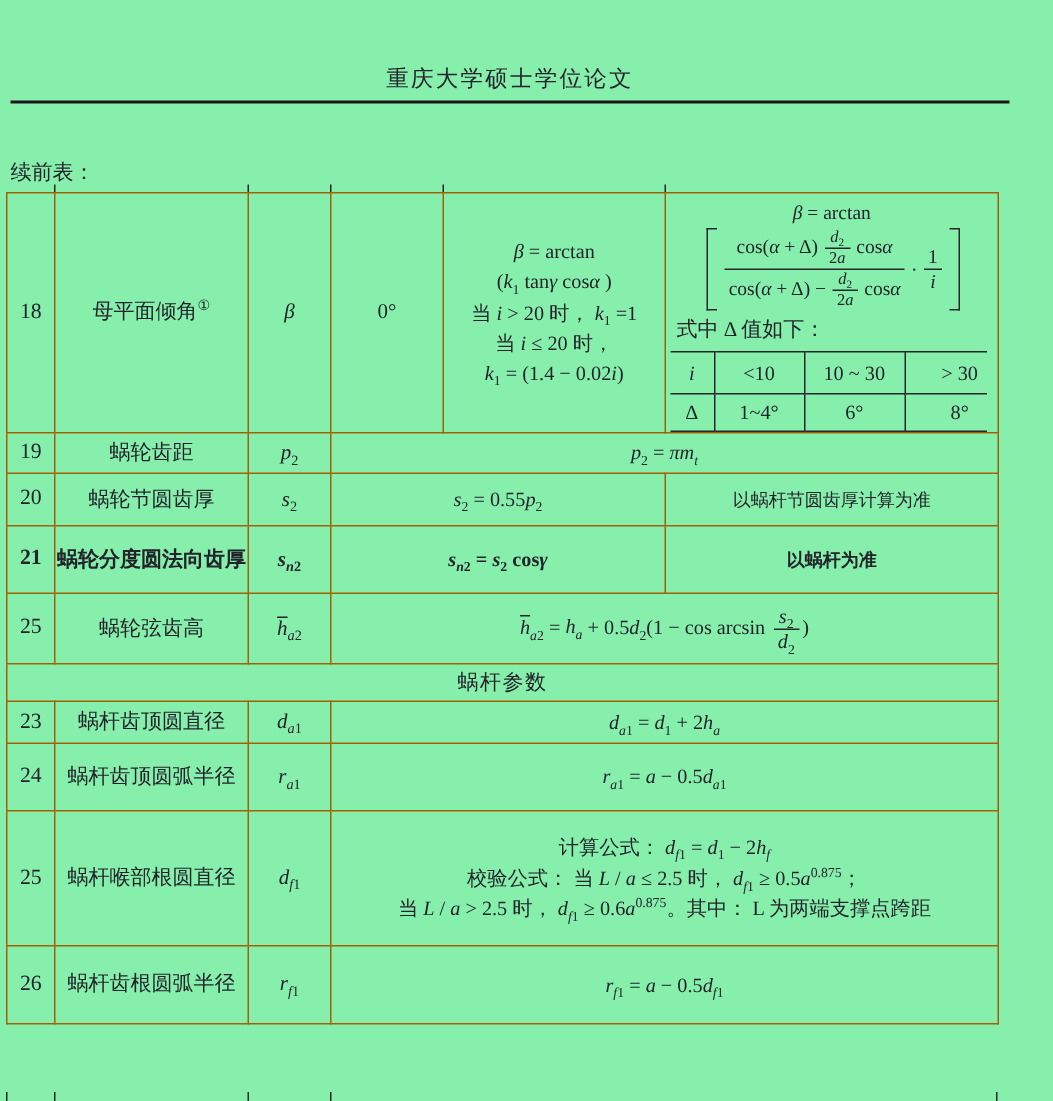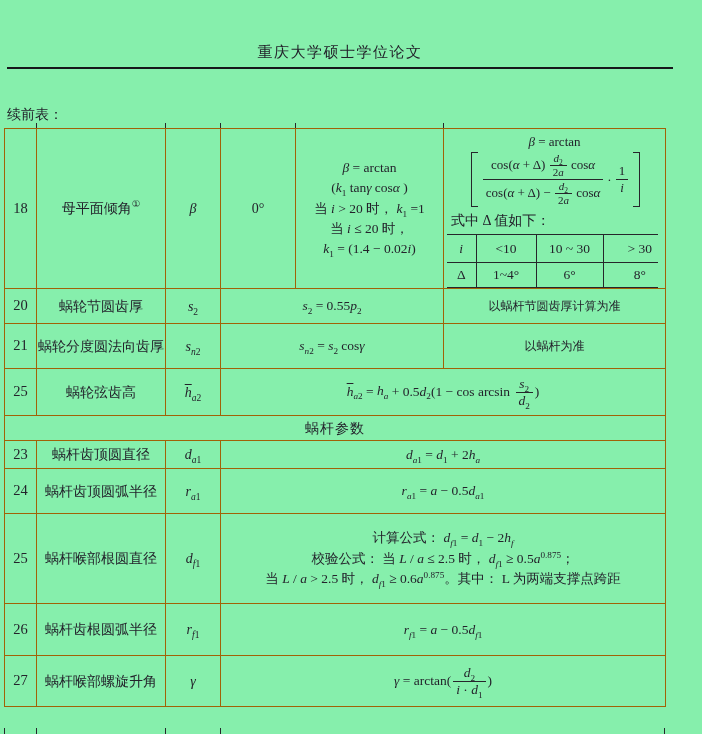--- a/index.html
+++ b/index.html
@@ -118,30 +118,36 @@
             <td>Δ</td>
             <td>1~4°</td>
             <td>6°</td>
             <td>8°</td>
           </tr>
         </tbody>
             </table>
       </td>
     </tr>
 
+    <tr style="height:27px;">
+      <td class="c-num">19</td>
+      <td class="c-name">蜗轮齿距</td>
+      <td class="c-sym"><i>p</i><sub>2</sub></td>
+      <td class="c-formula" colspan="3"><i>p</i><sub>2</sub> = <i>πm<sub>t</sub></i></td>
+    </tr>
 
     <tr style="height:35px;">
       <td class="c-num">20</td>
       <td class="c-name">蜗轮节圆齿厚</td>
       <td class="c-sym"><i>s</i><sub>2</sub></td>
       <td class="c-formula" colspan="2"><i>s</i><sub>2</sub> = 0.55<i>p</i><sub>2</sub></td>
       <td class="c-note">以蜗杆节圆齿厚计算为准</td>
     </tr>
 
-    <tr style="height:45px;">
+    <tr style="height:45px;font-weight:bold;">
       <td class="c-num">21</td>
       <td class="c-name">蜗轮分度圆法向齿厚</td>
       <td class="c-sym"><i>s</i><sub><i>n</i>2</sub></td>
       <td class="c-formula" colspan="2"><i>s</i><sub><i>n</i>2</sub> = <i>s</i><sub>2</sub> cos<i>γ</i></td>
       <td class="c-note v-top">以蜗杆为准</td>
     </tr>
 
     <tr style="height:47px;">
       <td class="c-num">25</td>
       <td class="c-name">蜗轮弦齿高</td>
@@ -178,21 +184,15 @@
       </td>
     </tr>
 
     <tr style="height:52px;">
       <td class="c-num">26</td>
       <td class="c-name">蜗杆齿根圆弧半径</td>
       <td class="c-sym"><i>r</i><sub><i>f</i>1</sub></td>
       <td class="c-formula" colspan="3"><i>r</i><sub><i>f</i>1</sub> = <i>a</i> − 0.5<i>d</i><sub><i>f</i>1</sub></td>
     </tr>
 
-    <tr style="height:51px;">
-      <td class="c-num">27</td>
-      <td class="c-name">蜗杆喉部螺旋升角</td>
-      <td class="c-sym"><i>γ</i></td>
-      <td class="c-formula" colspan="3"><i>γ</i> = arctan(<span class="frac"><span class="num"><i>d</i><sub>2</sub></span><span class="den"><i>i</i> · <i>d</i><sub>1</sub></span></span>)</td>
-    </tr>
   </tbody>
     </table>
 </div>
 
 </body></html>

